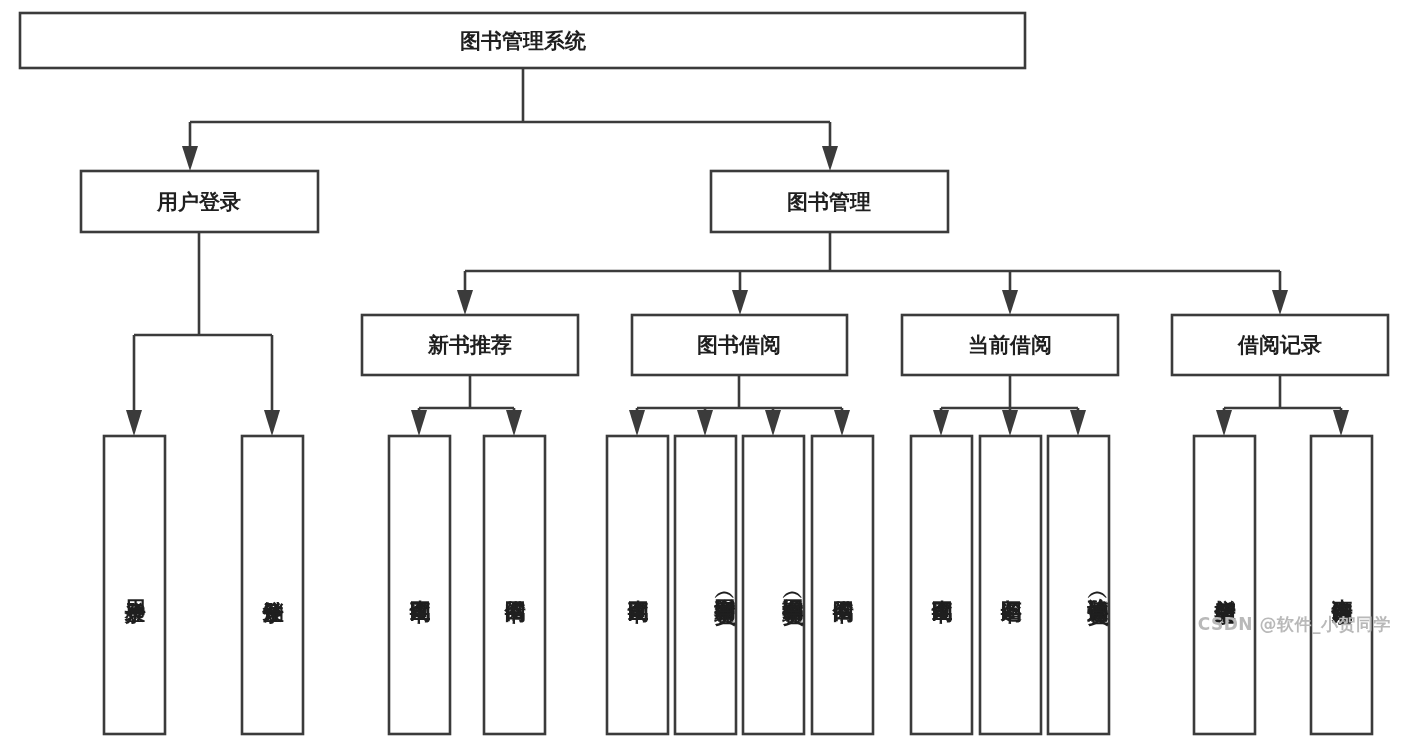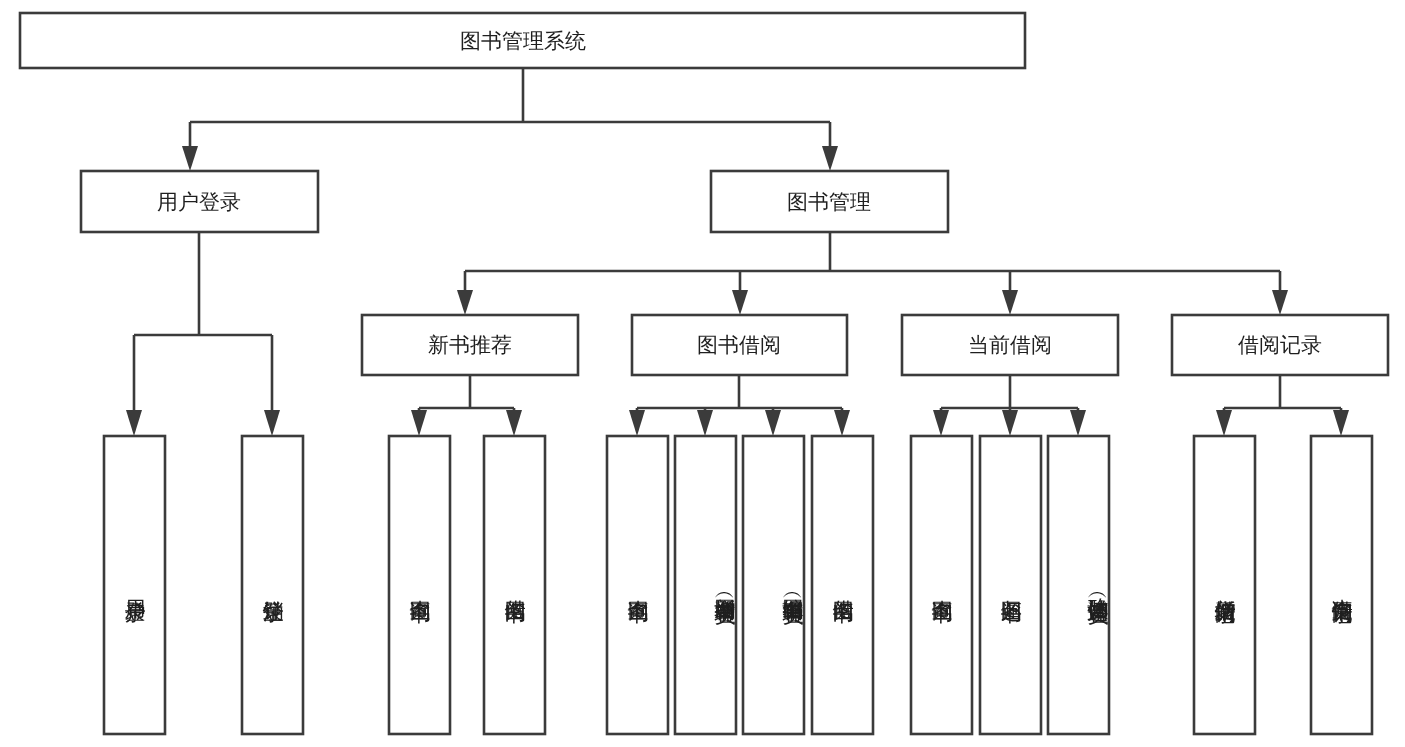--- a/index.html
+++ b/index.html
@@ -12,20 +12,21 @@
     width: 1405px;
     height: 747px;
     overflow: hidden;
     font-family: "DejaVu Sans", "Liberation Sans", sans-serif;
   }
   #diagram-root {
     position: relative;
     width: 1405px;
     height: 642px;
     background: #ffffff;
+    font-weight: bold;
   }
   svg#diagram-svg {
     position: absolute;
     left: 0;
     top: 0;
     width: 1405px;
     height: 747px;
     display: block;
   }
   .node-box {
@@ -188,13 +189,14 @@
   <div class="node-label-v" style="left:607px; top:436px; width:61px; height:298px; display:flex; align-items:center; justify-content:center;">查询图书</div>
   <div class="node-label-v" style="left:675px; top:436px; width:61px; height:298px; display:flex; align-items:flex-start; justify-content:center;">新增图书（管理员）</div>
   <div class="node-label-v" style="left:743px; top:436px; width:61px; height:298px; display:flex; align-items:flex-start; justify-content:center;">编辑图书（管理员）</div>
   <div class="node-label-v" style="left:812px; top:436px; width:61px; height:298px; display:flex; align-items:center; justify-content:center;">借阅图书</div>
   <div class="node-label-v" style="left:911px; top:436px; width:61px; height:298px; display:flex; align-items:center; justify-content:center;">查询图书</div>
   <div class="node-label-v" style="left:980px; top:436px; width:61px; height:298px; display:flex; align-items:center; justify-content:center;">归还图书</div>
   <div class="node-label-v" style="left:1048px; top:436px; width:61px; height:298px; display:flex; align-items:flex-start; justify-content:center;">确认归还（管理员）</div>
   <div class="node-label-v" style="left:1194px; top:436px; width:61px; height:298px; display:flex; align-items:center; justify-content:center;">新增借阅记录</div>
   <div class="node-label-v" style="left:1311px; top:436px; width:61px; height:298px; display:flex; align-items:center; justify-content:center;">查询借阅记录</div>
 
+  <div class="watermark">CSDN @软件_小贺同学</div>
 </div>
 
 </body></html>

